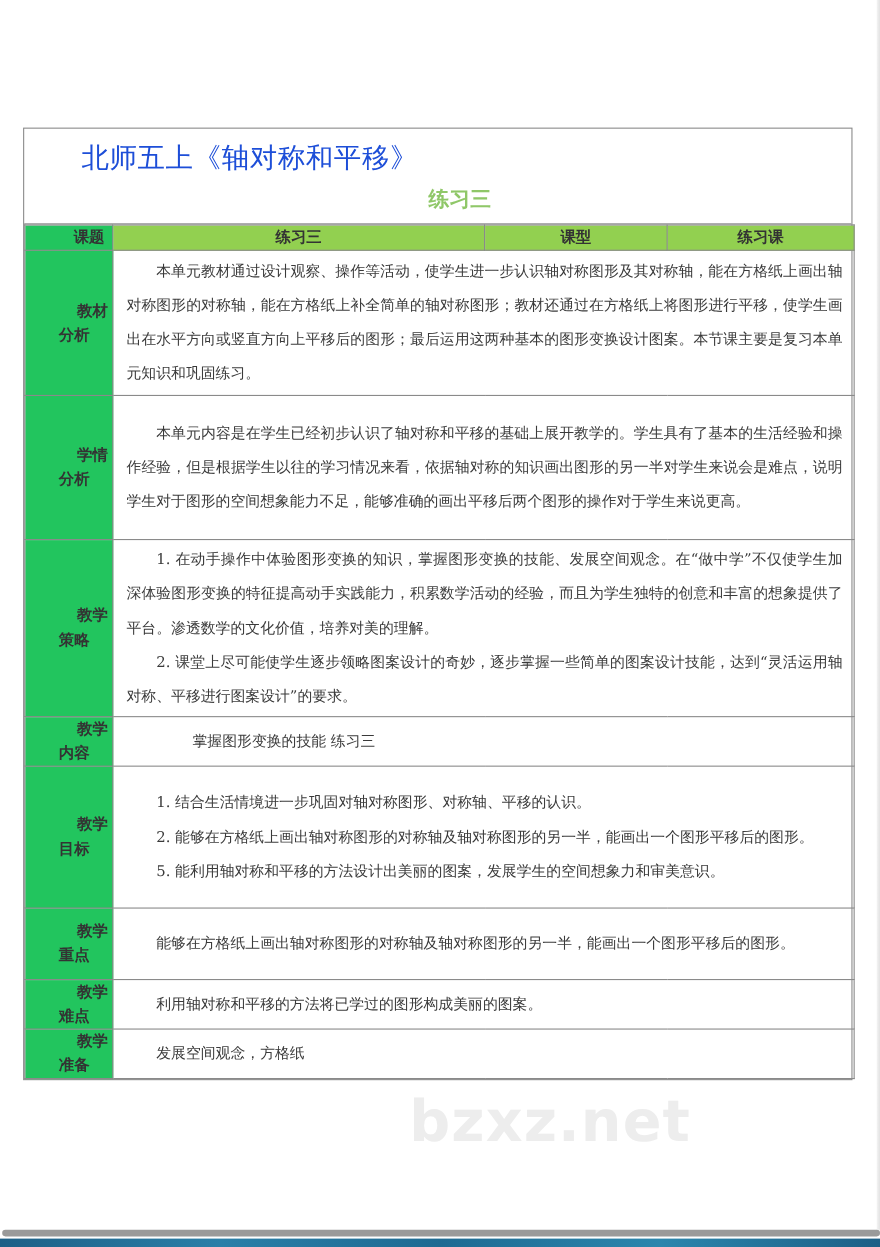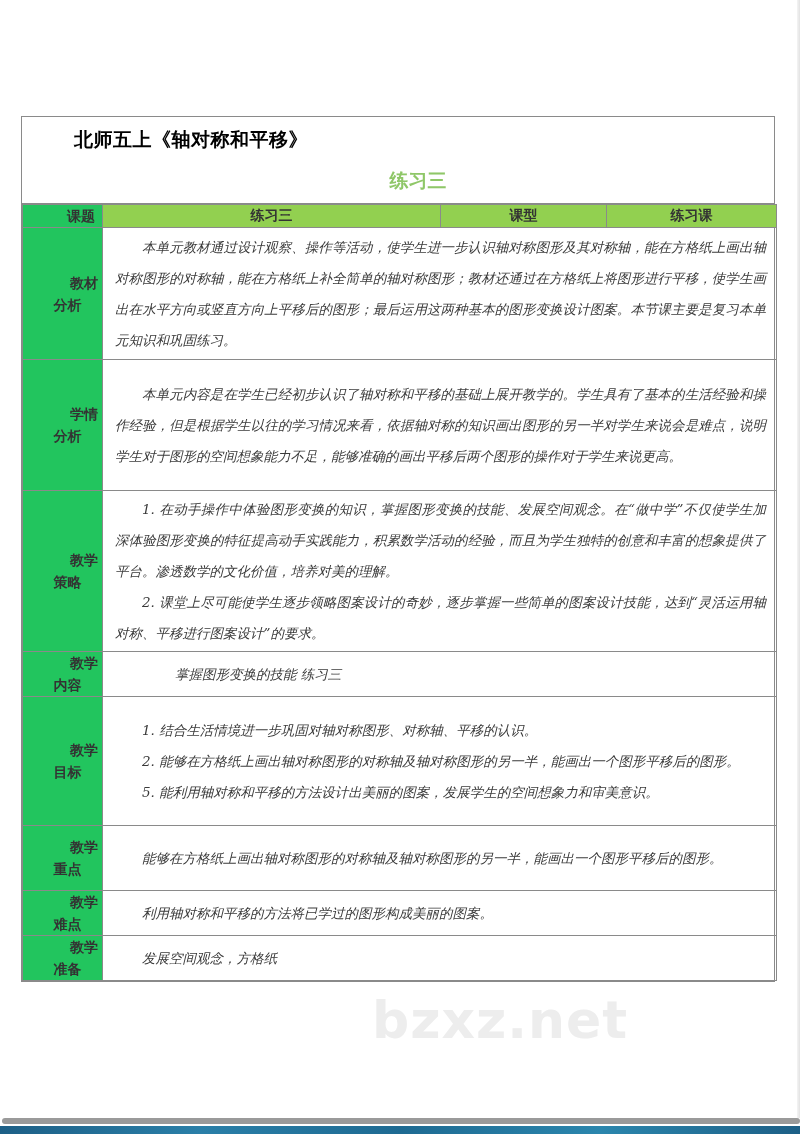--- a/index.html
+++ b/index.html
@@ -14,21 +14,21 @@
     background:linear-gradient(to right,#f4f4f4,#e2e2e2);
   }
   .doc {
     position:absolute; left:21px; top:116px; width:754px;
     border:1px solid #8a8a8a; box-sizing:border-box;
   }
   .header-block { height:86px; position:relative; border-bottom:1px solid #8a8a8a; }
   .series-title {
     position:absolute; left:52px; top:10px;
     font-family:"DejaVu Sans","Liberation Sans",sans-serif;
-    font-size:19px; font-weight:bold; color:#000000; letter-spacing:0.5px;
+    font-size:25px; font-weight:normal; color:#1d4ed8; letter-spacing:0.5px;
   }
   .lesson-title {
     position:absolute; left:0; right:0; top:51px; text-align:center;
     font-family:"DejaVu Sans","Liberation Sans",sans-serif;
     font-size:19px; font-weight:bold; color:#8fc768; padding-left:40px;
   }
   table { border-collapse:collapse; width:100%; table-layout:fixed; }
   td { border:1px solid #8a8a8a; padding:0; vertical-align:middle; }
   .lab {
     width:80px; background:#22c55e;
@@ -37,21 +37,21 @@
   }
   .lab .l1 { display:block; text-align:right; padding-right:4px; }
   .lab .l2 { display:block; text-align:center; padding-left:10px; }
   .topic-row td { height:20px; }
   .topic-row .lab { text-align:right; padding-right:7px; }
   .green {
     background:#92d050;
     font-family:"DejaVu Sans","Liberation Sans",sans-serif;
     font-size:14px; font-weight:bold; text-align:center; color:#333;
   }
-  .content { font-size:13.5px; line-height:31px; padding:0 10px 0 12px; color:#3a3a3a;font-style:italic; }
+  .content { font-size:13.5px; line-height:31px; padding:0 10px 0 12px; color:#3a3a3a; }
   .content p { margin:0; text-align:justify; }
   .indent { text-indent:2em; }
   .watermark {
     position:absolute; left:372px; top:990px;
     font-family:"DejaVu Sans","Liberation Sans",sans-serif;
     font-size:52px; font-weight:bold; color:#ededed; letter-spacing:1px;
   }
   .scrollbar {
     position:absolute; left:2px; right:0; top:1118px; height:6px;
     background:#9a9a9a; border-radius:3px;

